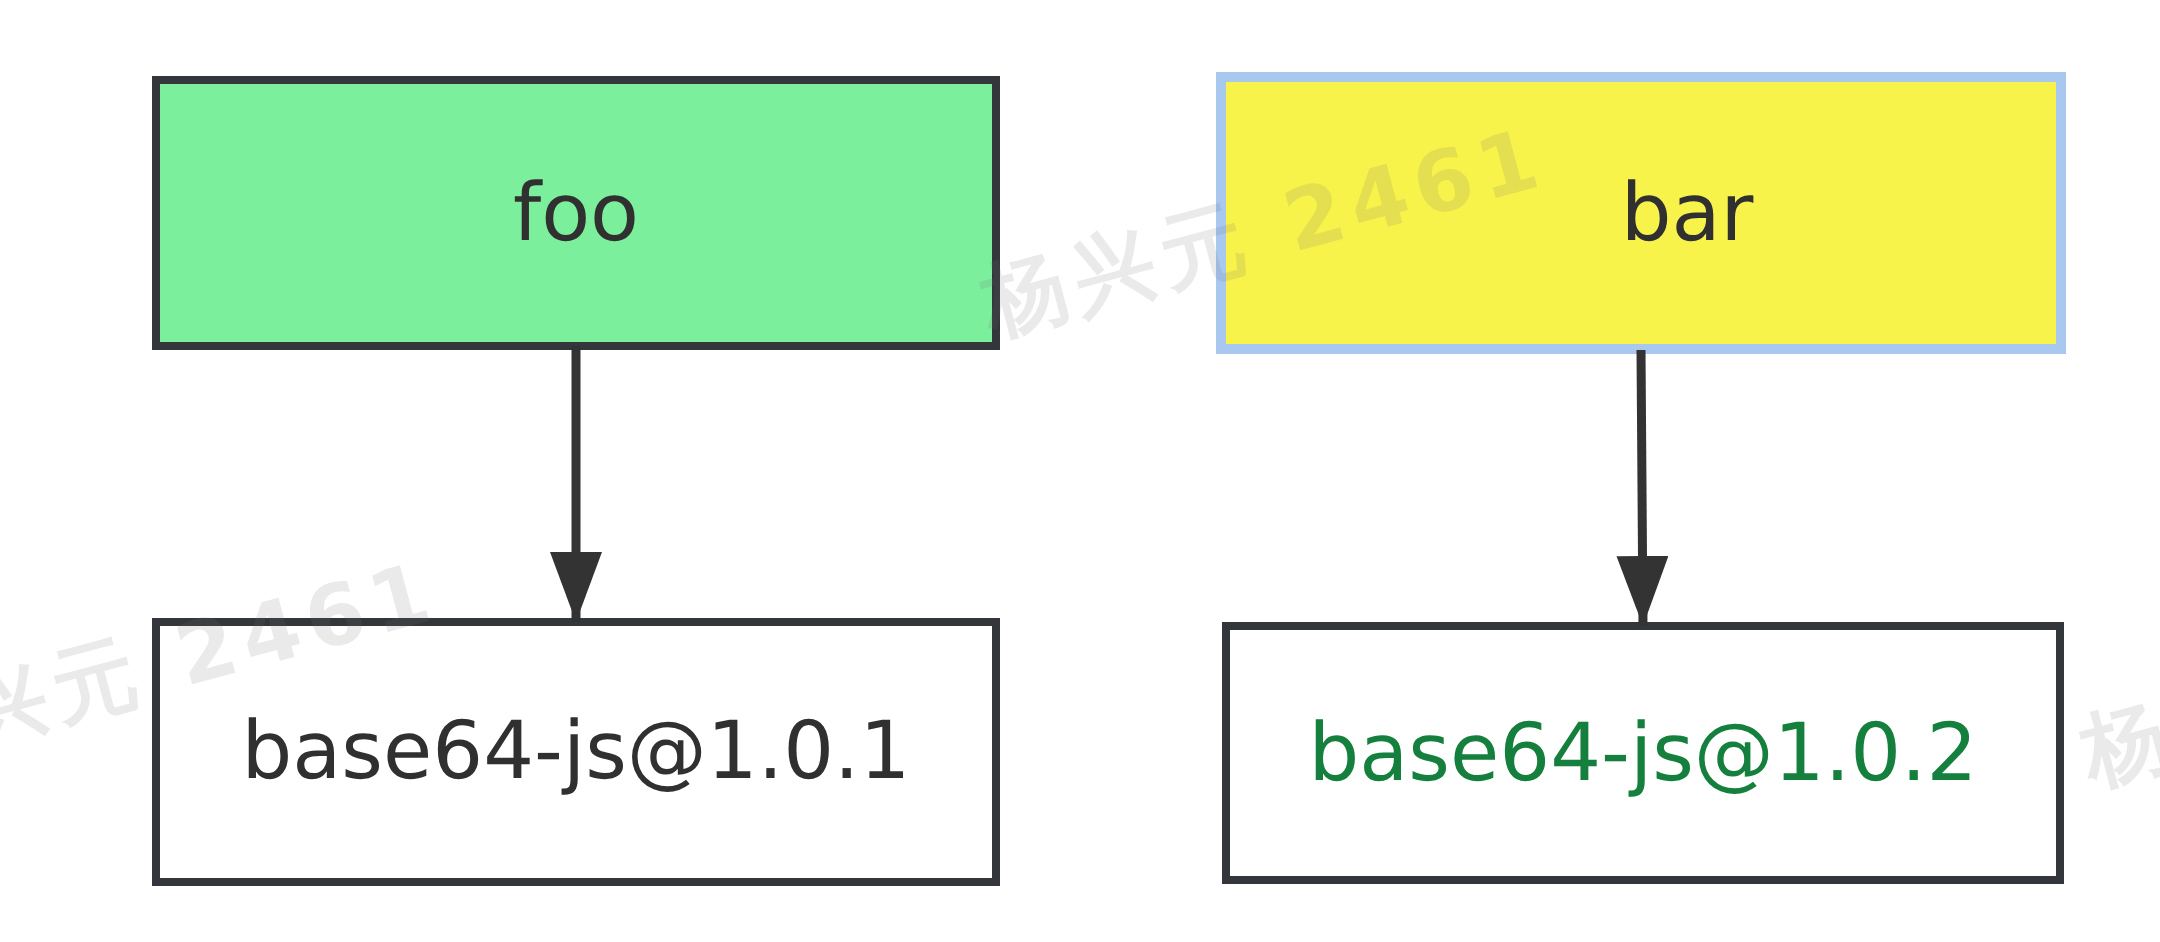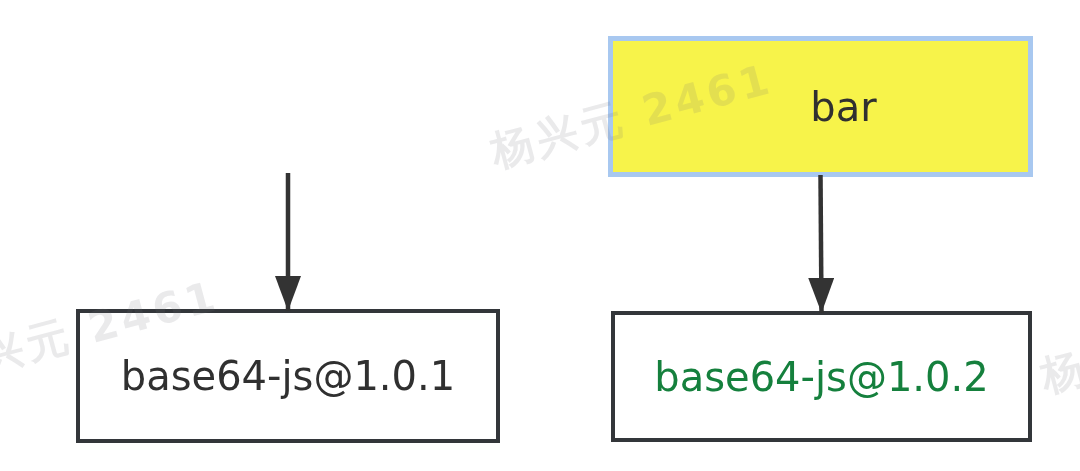--- a/index.html
+++ b/index.html
@@ -63,20 +63,23 @@
   <svg class="edge-layer" width="1080" height="471" xmlns="http://www.w3.org/2000/svg">
     <defs>
       <marker id="arrowhead" markerUnits="userSpaceOnUse" markerWidth="36" markerHeight="26" refX="35" refY="13" orient="auto">
         <path d="M35,13 L0,0 L0,26 Z" fill="#333333"></path>
       </marker>
     </defs>
   <line x1="288" y1="173" x2="288" y2="311" stroke="#333333" stroke-width="4.5" marker-end="url(#arrowhead)"></line>
       <line x1="820.5" y1="175" x2="821.5" y2="313" stroke="#333333" stroke-width="4.5" marker-end="url(#arrowhead)"></line>
     </svg>
 
+  <div class="node node-foo" style="background: rgb(124, 239, 156); border-color: rgb(51, 54, 58); color: rgb(48, 48, 48);">
+    <span>foo</span>
+  </div>
 
   <div class="node node-bar" style="background: rgb(247, 243, 74); border-color: rgb(168, 200, 240); color: rgb(48, 48, 48); padding-left: 46px;">
     <span>bar</span>
   </div>
 
   <div class="node node-dep1" style="background: rgb(255, 255, 255); border-color: rgb(51, 54, 58); color: rgb(48, 48, 48);">
     <span>base64-js@1.0.1</span>
   </div>
 
   <div class="node node-dep2" style="background: rgb(255, 255, 255); border-color: rgb(51, 54, 58); color: #15803d;">

